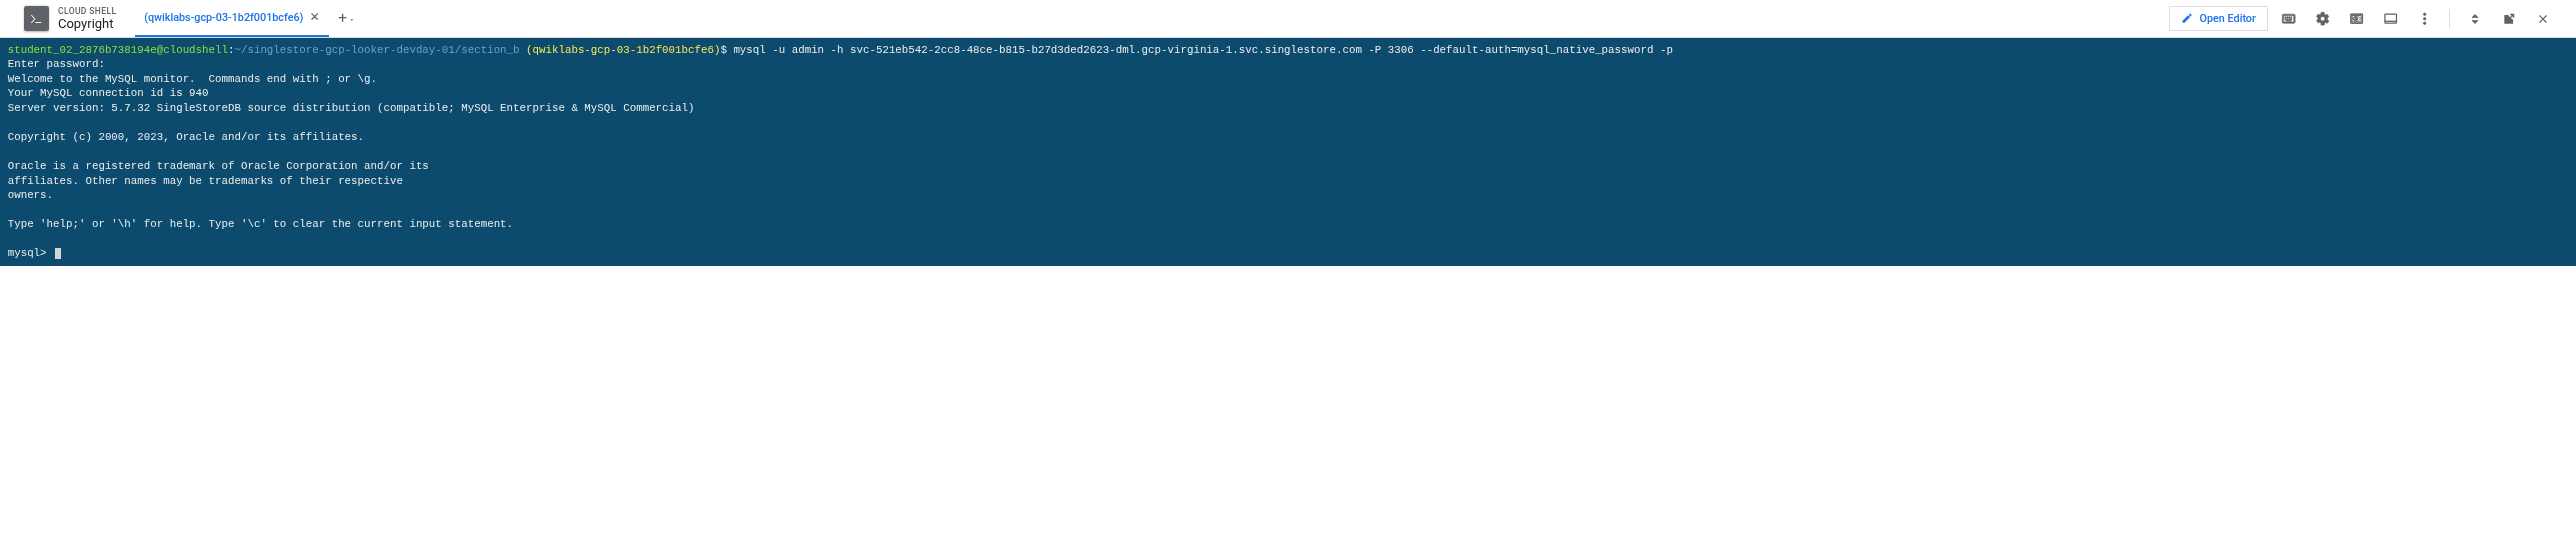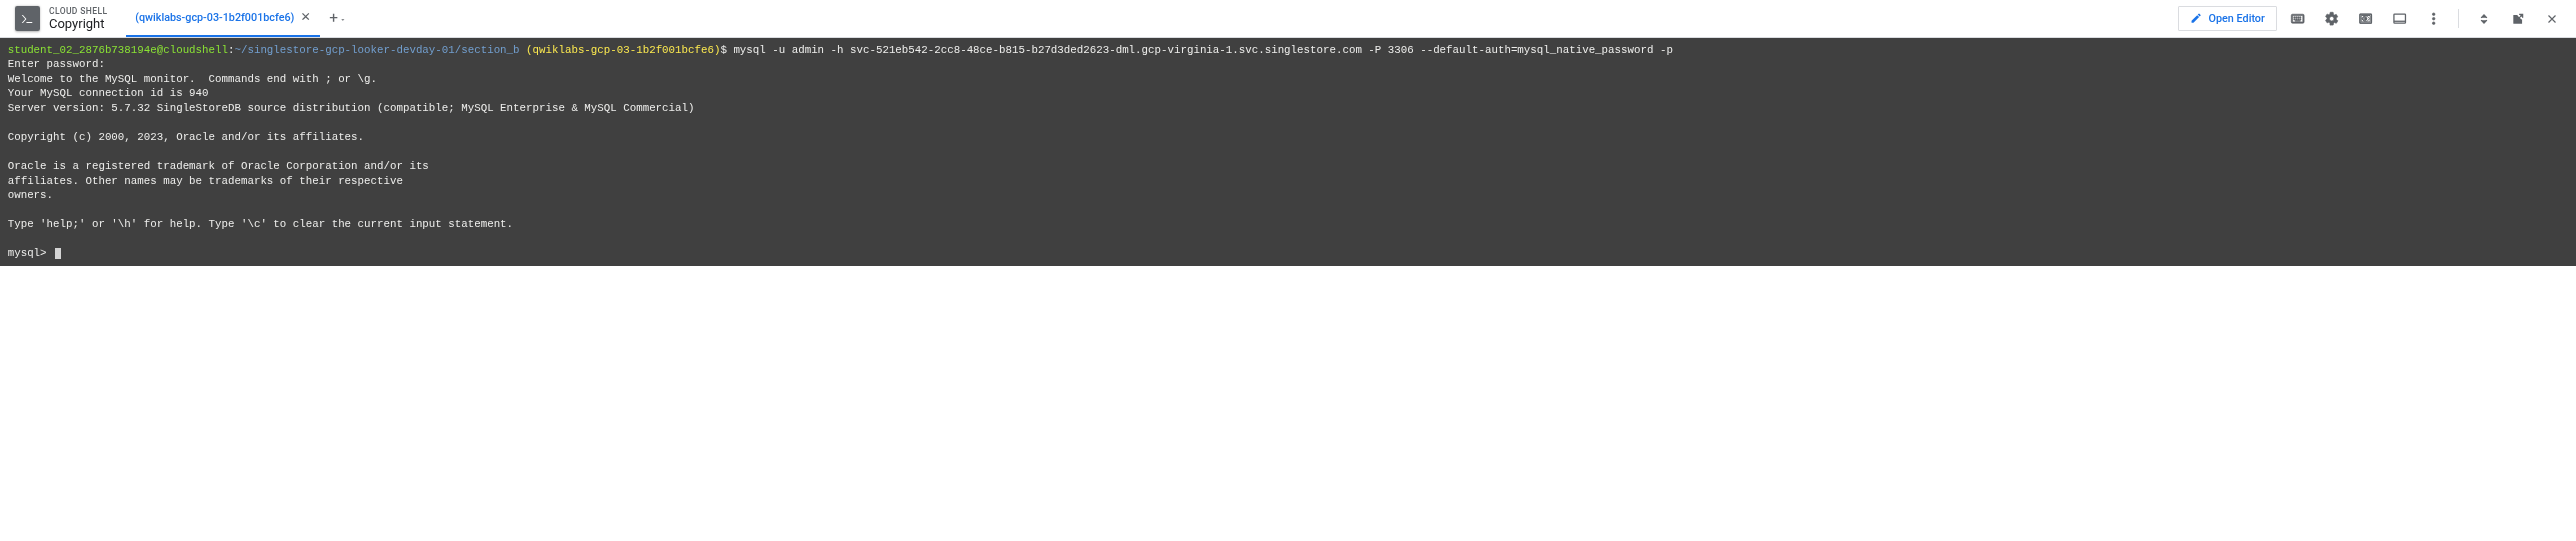--- a/index.html
+++ b/index.html
@@ -5,21 +5,21 @@
     * { margin: 0; padding: 0; box-sizing: border-box; }
     body {
       font-family: -apple-system, BlinkMacSystemFont, "Segoe UI", Roboto, Arial, sans-serif;
       background: #fff;
       overflow: hidden;
     }
     .header {
       display: flex;
       align-items: center;
       height: 38px;
-      padding: 0 9px;
+      padding: 0 18px;
       background: #fff;
       border-bottom: 0.8px solid #dadce0;
     }
     .terminal-icon {
       width: 24.6px;
       height: 24.6px;
       margin: 0 9.2px 0 6.2px;
       background: #5f6368;
       border-radius: 2.3px;
       display: flex;
@@ -110,21 +110,21 @@
       cursor: pointer;
       color: #5f6368;
     }
     .icon-btn svg { fill: #5f6368; stroke: #5f6368; }
     .divider {
       width: 0.8px;
       height: 18.5px;
       background: #dadce0;
     }
     .terminal {
-      background: #404040;
+      background: #0c4a6e;
       color: #d4d4d4;
       font-family: "Menlo", "Consolas", "Courier New", monospace;
       font-size: 10.8px;
       line-height: 1.35;
       padding: 4.6px 7.7px;
       min-height: 215px;
       white-space: pre-wrap;
       word-break: break-all;
     }
     .t-green { color: #8ae234; }

